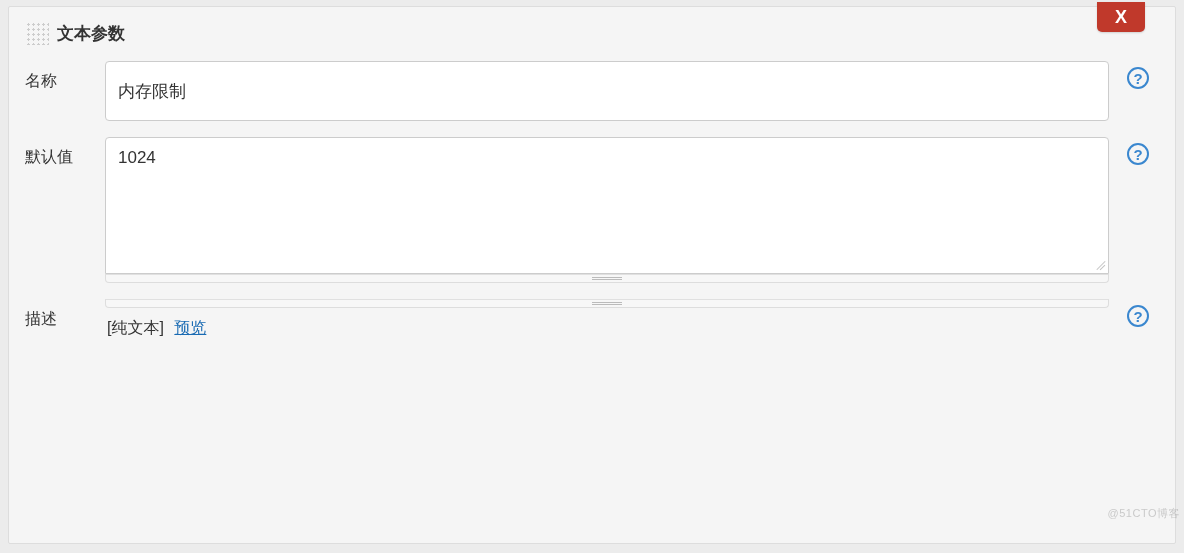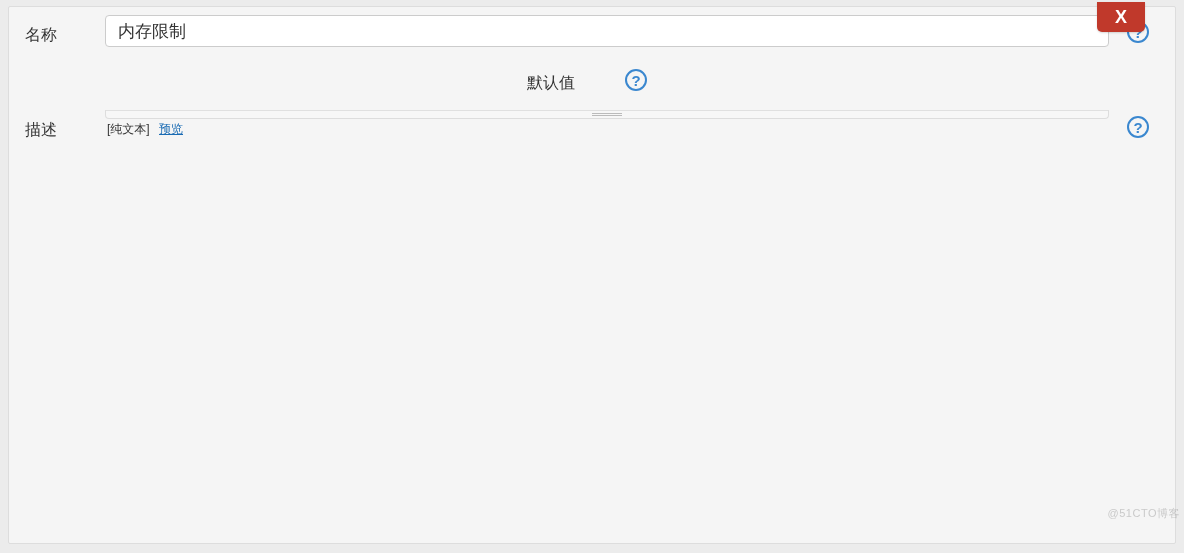--- a/index.html
+++ b/index.html
@@ -91,21 +91,21 @@
       color: #3a87cf;
       display: flex;
       align-items: center;
       justify-content: center;
       font-weight: bold;
       font-size: 15px;
       cursor: pointer;
     }
     .text-input {
       width: 100%;
-      height: 32px;
+      height: 60px;
       padding: 8px 12px;
       font-size: 17px;
       border: 1px solid #ccc;
       border-radius: 4px;
       color: #333;
       background: #fff;
     }
     .textarea-wrapper {
       border: 1px solid #ccc;
       border-radius: 4px 4px 0 0;
@@ -167,22 +167,22 @@
     }
     .resize-bar-grip {
       width: 30px;
       height: 4px;
       background: repeating-linear-gradient(
         to bottom,
         #bbb 0, #bbb 1px, transparent 1px, transparent 2px
       );
     }
     .preview-row {
-      margin-top: 2px;
-      font-size: 12px;
+      margin-top: 10px;
+      font-size: 16px;
       color: #333;
       padding-left: 2px;
     }
     .preview-link {
       color: #1a6bb3;
       text-decoration: underline;
       cursor: pointer;
       margin-left: 6px;
     }
     .watermark {
@@ -196,35 +196,48 @@
   </style>
 </head>
 <body>
 
 <div class="panel">
 
   <button class="close-btn">
     <span>X</span>
   </button>
 
+  <div class="panel-header">
+    <div class="drag-handle"></div>
+    <div class="panel-title">文本参数</div>
+  </div>
 
   <div class="form-row">
     <div class="label-col">名称</div>
     <div class="input-col">
       <input type="text" class="text-input" value="内存限制" style="">
     </div>
     <div class="help-col">
       <div class="help-icon">
         <span>?</span>
       </div>
     </div>
   </div>
 
   <div class="form-row">
     <div class="label-col">默认值</div>
+    <div class="input-col">
+      <div class="textarea-wrapper">
+        <textarea class="textarea-input" style="">1024</textarea>
+        <div class="resize-grip"></div>
+      </div>
+      <div class="resize-bar">
+        <div class="resize-bar-grip"></div>
+      </div>
+    </div>
     <div class="help-col">
       <div class="help-icon">
         <span>?</span>
       </div>
     </div>
   </div>
 
   <div class="form-row">
     <div class="label-col">描述</div>
     <div class="input-col">

